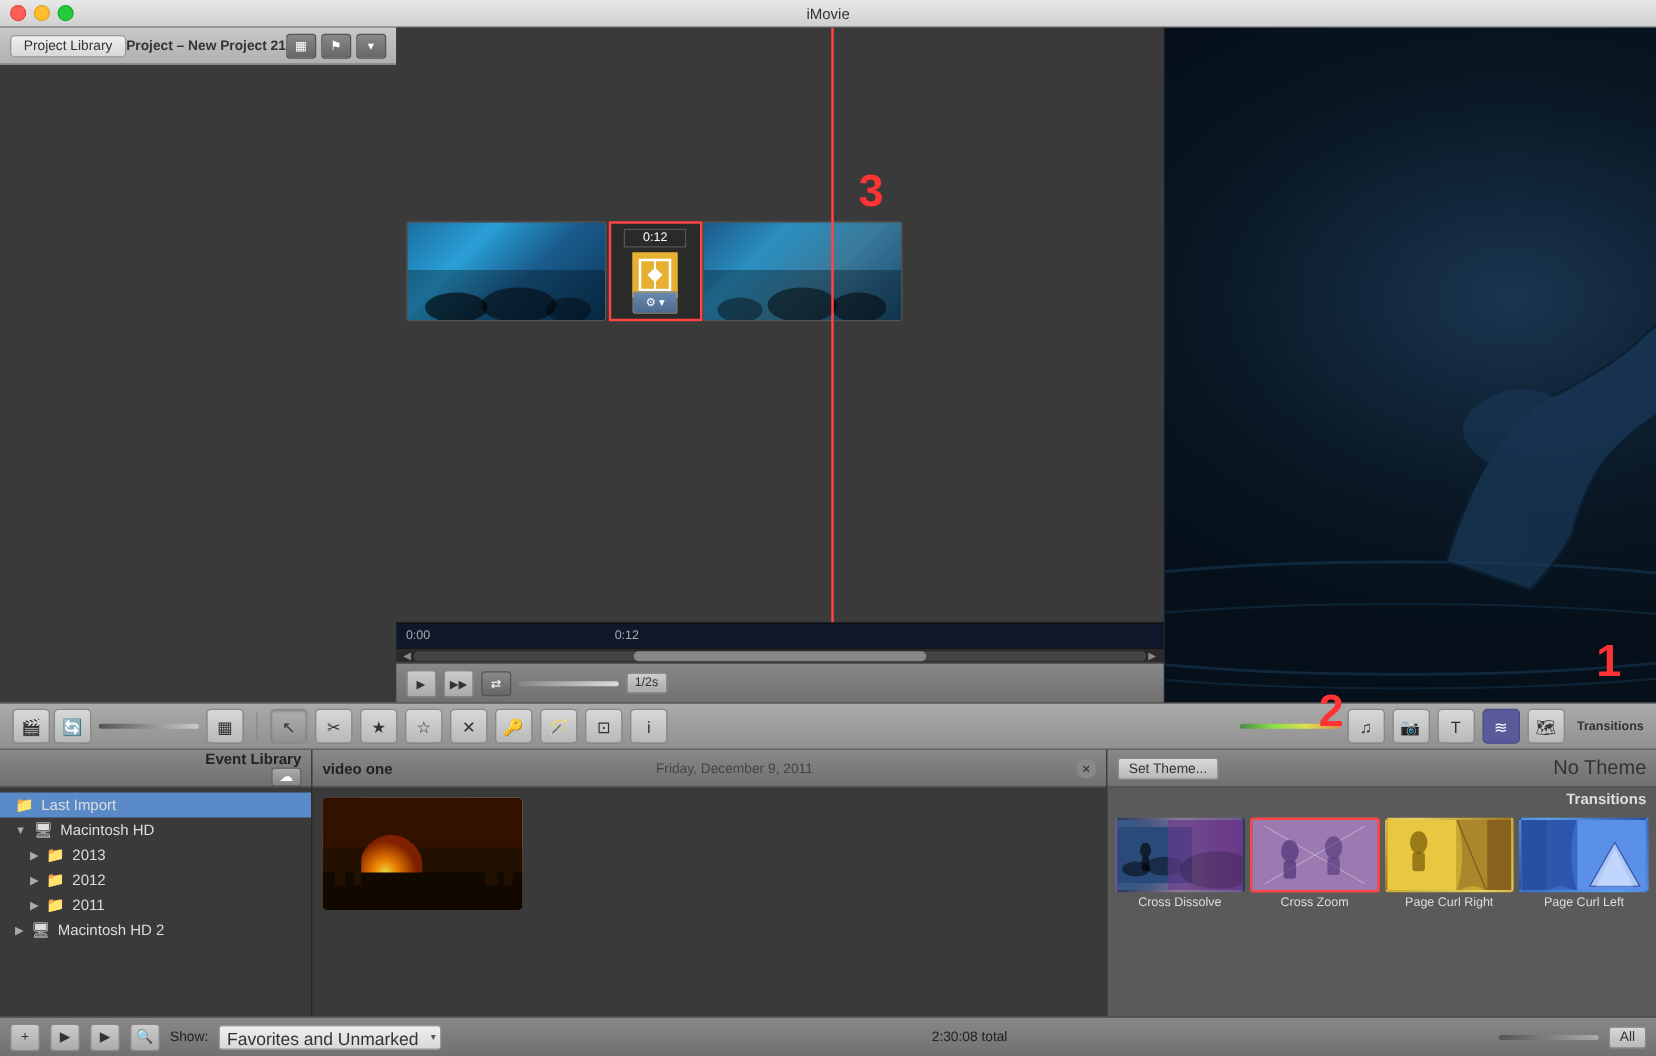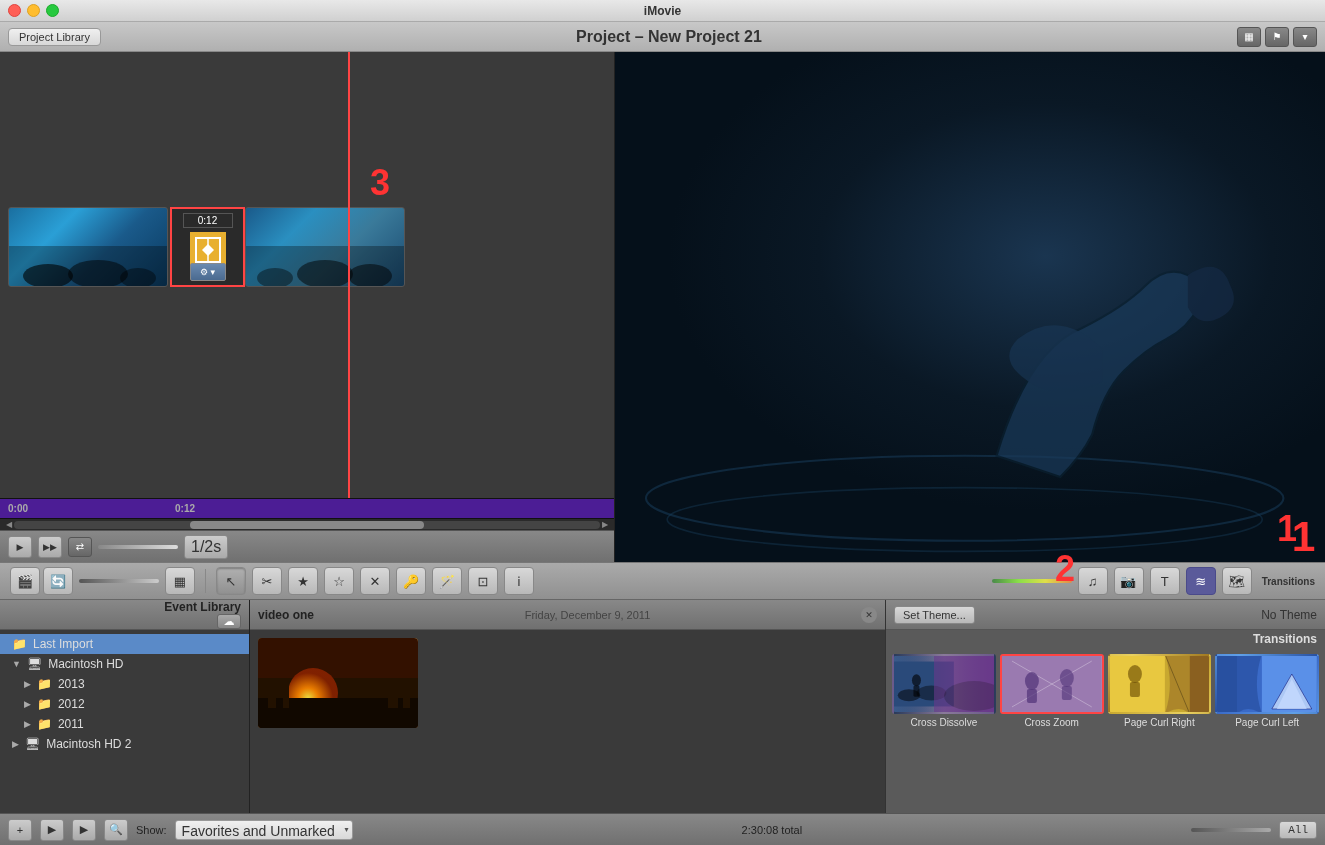--- a/index.html
+++ b/index.html
@@ -20,21 +20,21 @@
       background: linear-gradient(to bottom, #e8e8e8, #d0d0d0);
       display: flex;
       align-items: center;
       justify-content: center;
       position: relative;
       border-bottom: 1px solid #aaa;
     }
     .titlebar-title {
       font-size: 12px;
       color: #333;
-      font-weight: bold;
+      font-weight: normal;
     }
     .traffic-lights {
       position: absolute;
       left: 8px;
       display: flex;
       gap: 6px;
       align-items: center;
     }
     .traffic-light {
       width: 13px;
@@ -50,21 +50,21 @@
     .main-container {
       display: flex;
       height: calc(845px - 22px);
       flex-direction: column;
     }
 
     
     .top-section {
       display: flex;
       height: 540px;
-      flex-direction: column;
+      flex-direction: row;
     }
 
     
     .project-toolbar {
       height: 30px;
       background: linear-gradient(to bottom, #c8c8c8, #b0b0b0);
       display: flex;
       align-items: center;
       padding: 0 8px;
       border-bottom: 1px solid #888;
@@ -74,21 +74,21 @@
       border: 1px solid #999;
       border-radius: 4px;
       padding: 2px 10px;
       font-size: 11px;
       color: #333;
       cursor: pointer;
     }
     .project-title {
       flex: 1;
       text-align: center;
-      font-size: 16px;
+      font-size: 11px;
       color: #333;
       font-weight: bold;
     }
     .toolbar-icons {
       display: flex;
       gap: 4px;
     }
     .toolbar-icon-btn {
       width: 24px;
       height: 20px;
@@ -231,27 +231,26 @@
       display: flex;
       align-items: center;
       justify-content: center;
       font-size: 9px;
       cursor: pointer;
     }
 
     
     .timecode-bar {
       height: 20px;
-      background: #4c1d95;
+      background: #0f172a;
       display: flex;
       align-items: center;
       padding: 0 8px;
       border-top: 1px solid #111;
       position: relative;
-      font-weight: bold;
     }
     .timecode-text {
       font-size: 10px;
       color: #aaa;
       position: absolute;
     }
 
     
     .timeline-scrollbar {
       height: 12px;
@@ -314,21 +313,21 @@
       font-size: 11px;
       color: #222;
       flex: 1;
       text-align: center;
     }
     .speed-btn {
       background: linear-gradient(to bottom, #ccc, #aaa);
       border: 1px solid #888;
       border-radius: 3px;
       padding: 2px 6px;
-      font-size: 16px;
+      font-size: 10px;
       color: #333;
       cursor: pointer;
     }
     .zoom-slider {
       width: 80px;
       height: 4px;
       background: linear-gradient(to right, #888, #ddd);
       border-radius: 2px;
     }
 
@@ -542,21 +541,21 @@
     .set-theme-btn {
       background: linear-gradient(to bottom, #d8d8d8, #b8b8b8);
       border: 1px solid #888;
       border-radius: 3px;
       padding: 2px 8px;
       font-size: 11px;
       color: #333;
       cursor: pointer;
     }
     .no-theme {
-      font-size: 12px;
+      font-size: 16px;
       color: #333;
     }
 
     
     .transitions-grid {
       flex: 1;
       padding: 6px;
       display: grid;
       grid-template-columns: repeat(4, 1fr);
       gap: 4px;
@@ -696,21 +695,20 @@
       border-radius: 2px;
     }
     .all-btn {
       background: linear-gradient(to bottom, #d8d8d8, #b8b8b8);
       border: 1px solid #888;
       border-radius: 3px;
       padding: 2px 8px;
       font-size: 11px;
       color: #333;
       cursor: pointer;
-      font-family: Liberation Mono, monospace;
     }
 
     
     ::-webkit-scrollbar { width: 8px; height: 8px; }
     ::-webkit-scrollbar-track { background: #2a2a2a; }
     ::-webkit-scrollbar-thumb { background: #666; border-radius: 4px; }
   </style>
 </head>
 <body>
 

